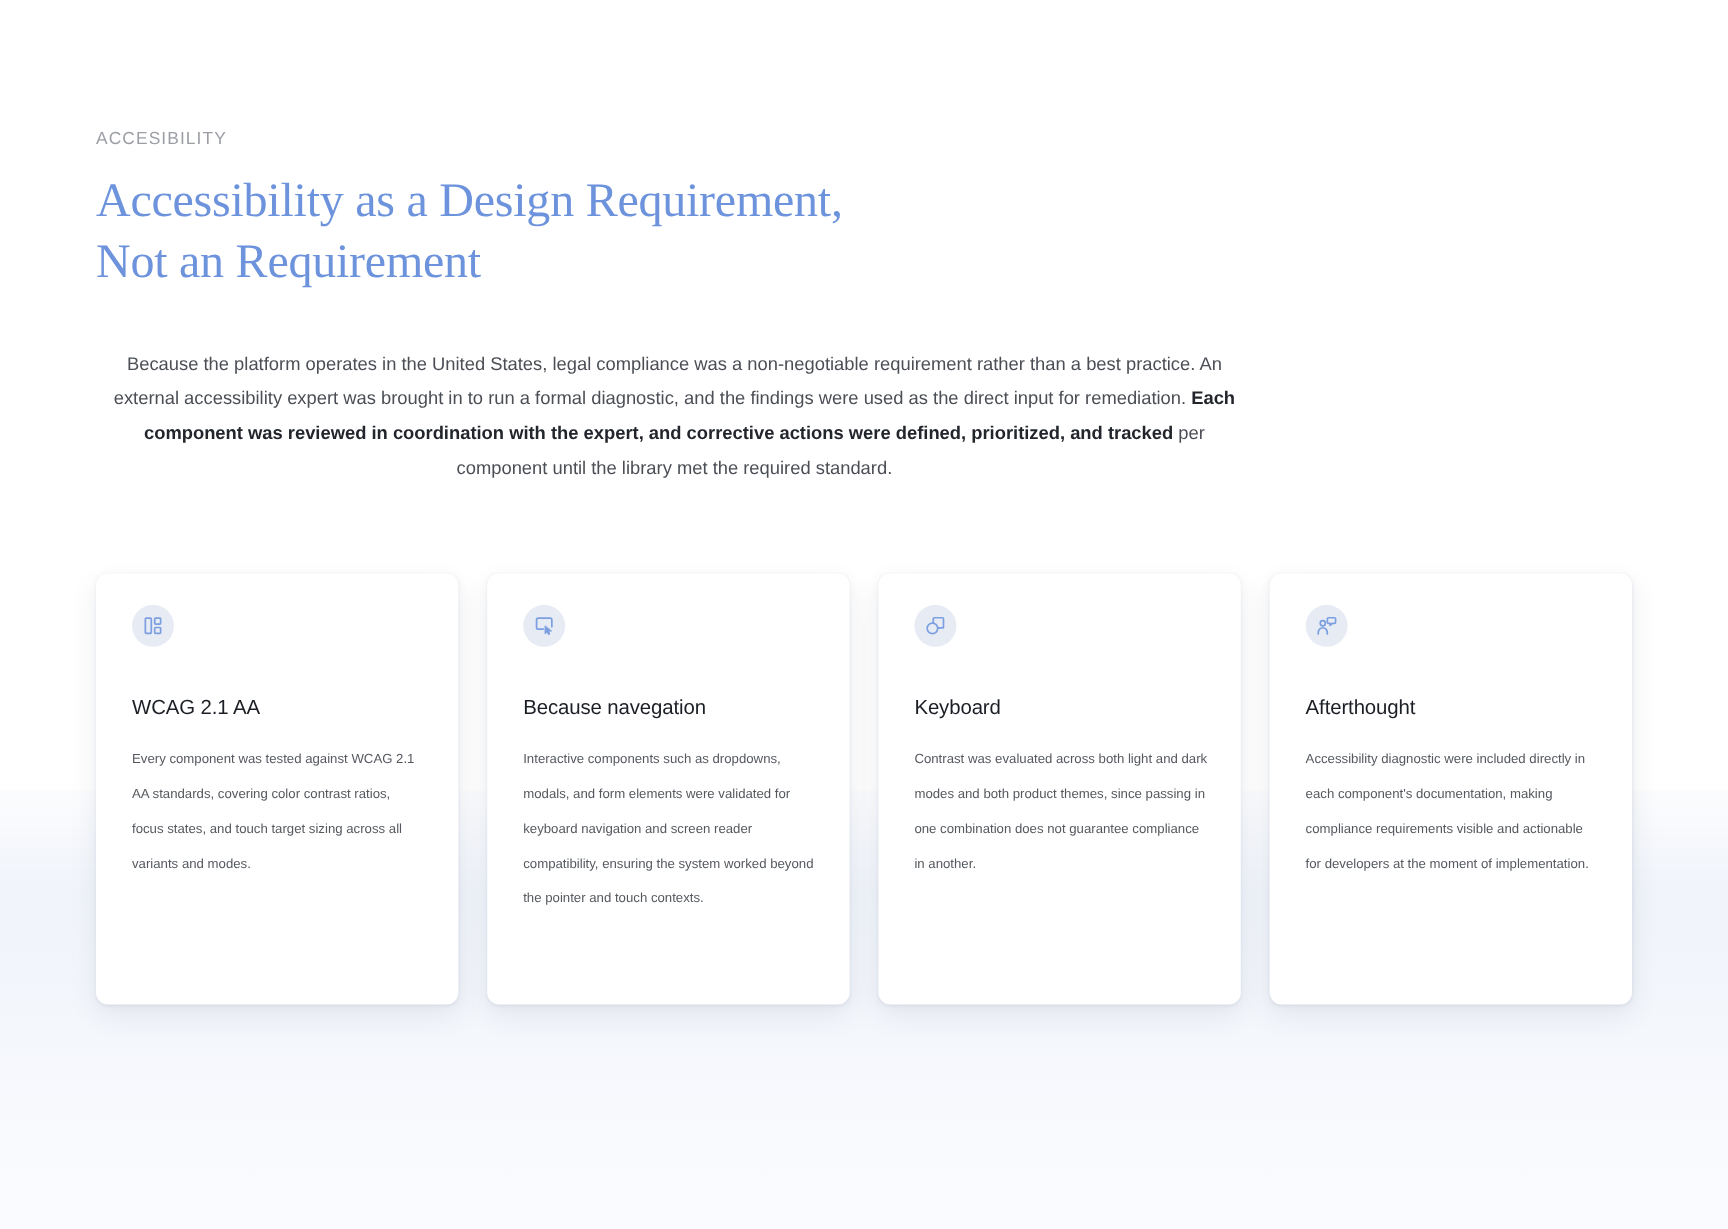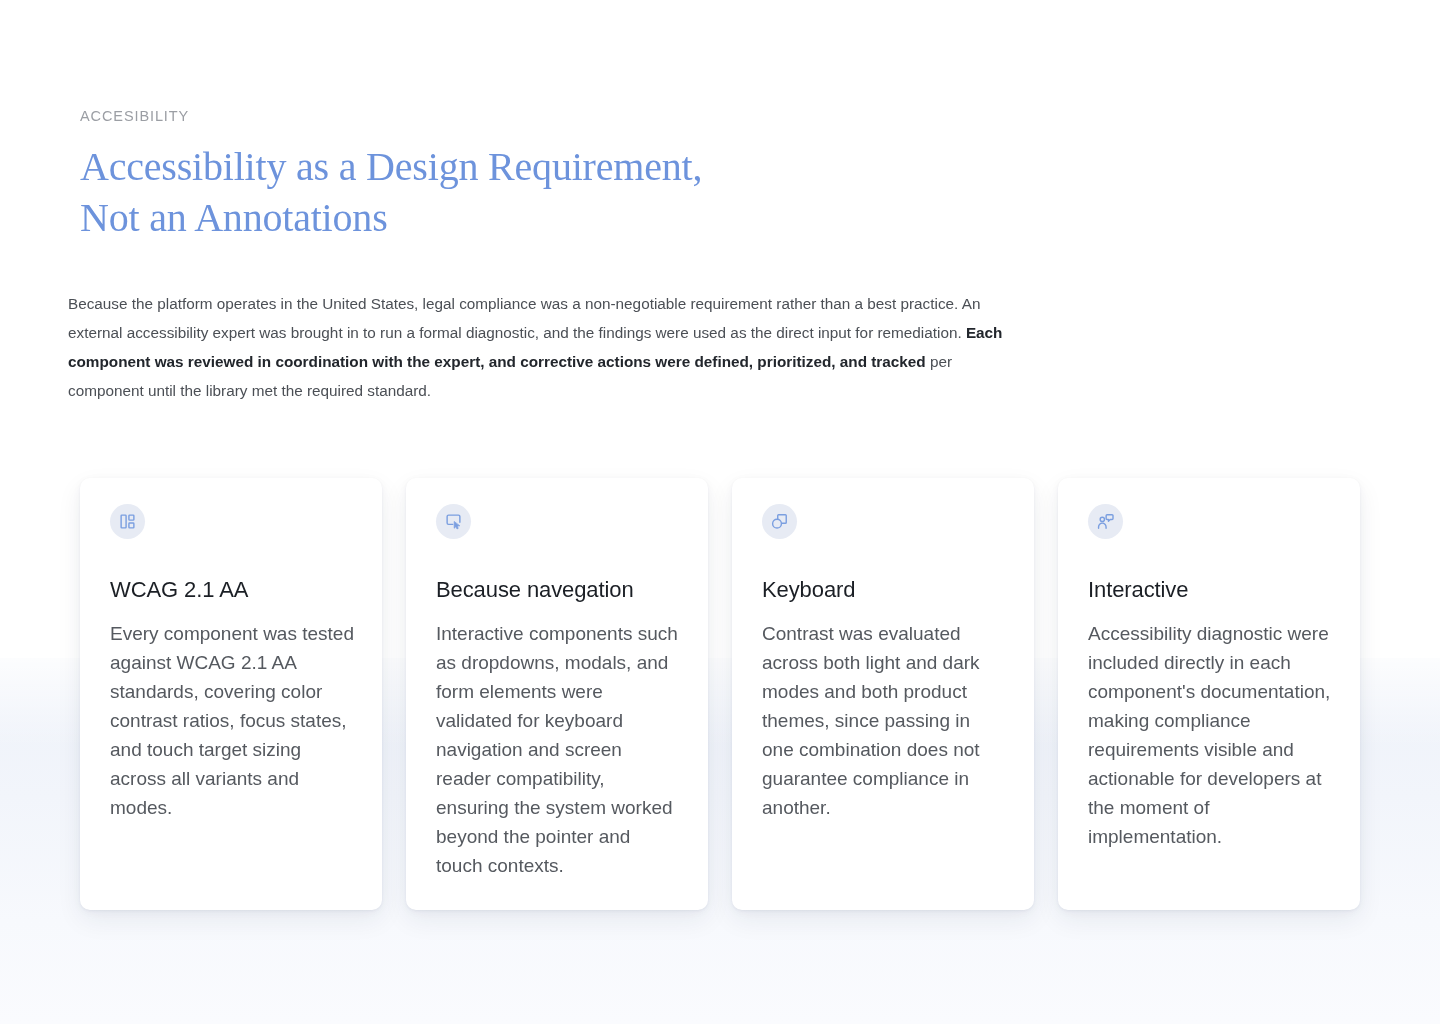--- a/index.html
+++ b/index.html
@@ -69,27 +69,28 @@
     font-weight: 400;
     color: #6d93dc;
     margin: 0;
     letter-spacing: -0.2px;
     font-family: Liberation Serif, serif;
   }
 
   
   .intro {
     position: absolute;
-    left: 68px;
+    left: 92px;
     top: 274px;
     width: 940px;
     font-size: 15.3px;
     line-height: 29px;
     color: #4b4f55;
     font-weight: 400;
+    text-align: center;
   }
   .intro b {
     font-weight: 700;
     color: #22262c;
   }
 
   
   .cards {
     position: absolute;
     left: 80px;
@@ -118,49 +119,49 @@
     background: #e7ebf4;
     display: flex;
     align-items: center;
     justify-content: center;
     flex: 0 0 auto;
   }
   .icon-badge svg {
     display: block;
   }
   .card-title {
-    font-size: 22px;
+    font-size: 17px;
     line-height: 26px;
     color: #1b1f25;
     font-weight: 400;
     margin: 38px 0 0 0;
     letter-spacing: -0.1px;
   }
   .card-body {
-    font-size: 19px;
+    font-size: 11px;
     line-height: 29px;
     color: #55595f;
     margin: 16px 0 0 0;
     font-weight: 400;
   }
 </style>
 </head>
 <body>
 
 <div class="page">
 
   <div class="bg-panel"></div>
 
   <div class="content">
 
     <div class="header">
       <p class="eyebrow">ACCESIBILITY</p>
       <h1 class="headline">
         <span>Accessibility as a Design Requirement,</span><br>
-        <span>Not an Annotations</span>
+        <span>Not an Requirement</span>
       </h1>
     </div>
 
     <p class="intro"><span>Because the platform operates in the United States, legal compliance was a non-negotiable requirement rather than a best practice. An external accessibility expert was brought in to run a formal diagnostic, and the findings were used as the direct input for remediation. </span><b>Each component was reviewed in coordination with the expert, and corrective actions were defined, prioritized, and tracked</b><span> per component until the library met the required standard.</span></p>
 
     <div class="cards">
 
       <div class="card">
         <div class="icon-badge">
           <span>
@@ -204,19 +205,19 @@
       <div class="card">
         <div class="icon-badge">
           <span>
             <svg width="17" height="17" viewBox="0 0 24 24" fill="none" stroke="#7b9fe0" stroke-width="2" stroke-linecap="round" stroke-linejoin="round">
               <circle cx="7.5" cy="9" r="3"></circle>
               <path d="M2.2 21.5v-1.9a5.3 5.3 0 0 1 5.3-5.3h0a5.3 5.3 0 0 1 5.3 5.3v1.9"></path>
               <path d="M14.2 2.5h7.1a1.3 1.3 0 0 1 1.3 1.3v4.1a1.3 1.3 0 0 1-1.3 1.3h-2.6l-2.5 2.4V9.2h-2a1.3 1.3 0 0 1-1.3-1.3V3.8a1.3 1.3 0 0 1 1.3-1.3z"></path>
             </svg>
           </span>
         </div>
-        <h3 class="card-title">Interactive</h3>
+        <h3 class="card-title">Afterthought</h3>
         <p class="card-body">Accessibility diagnostic were included directly in each component's documentation, making compliance requirements visible and actionable for developers at the moment of implementation.</p>
       </div>
 
     </div>
   </div>
 </div>
 
 </body></html>

